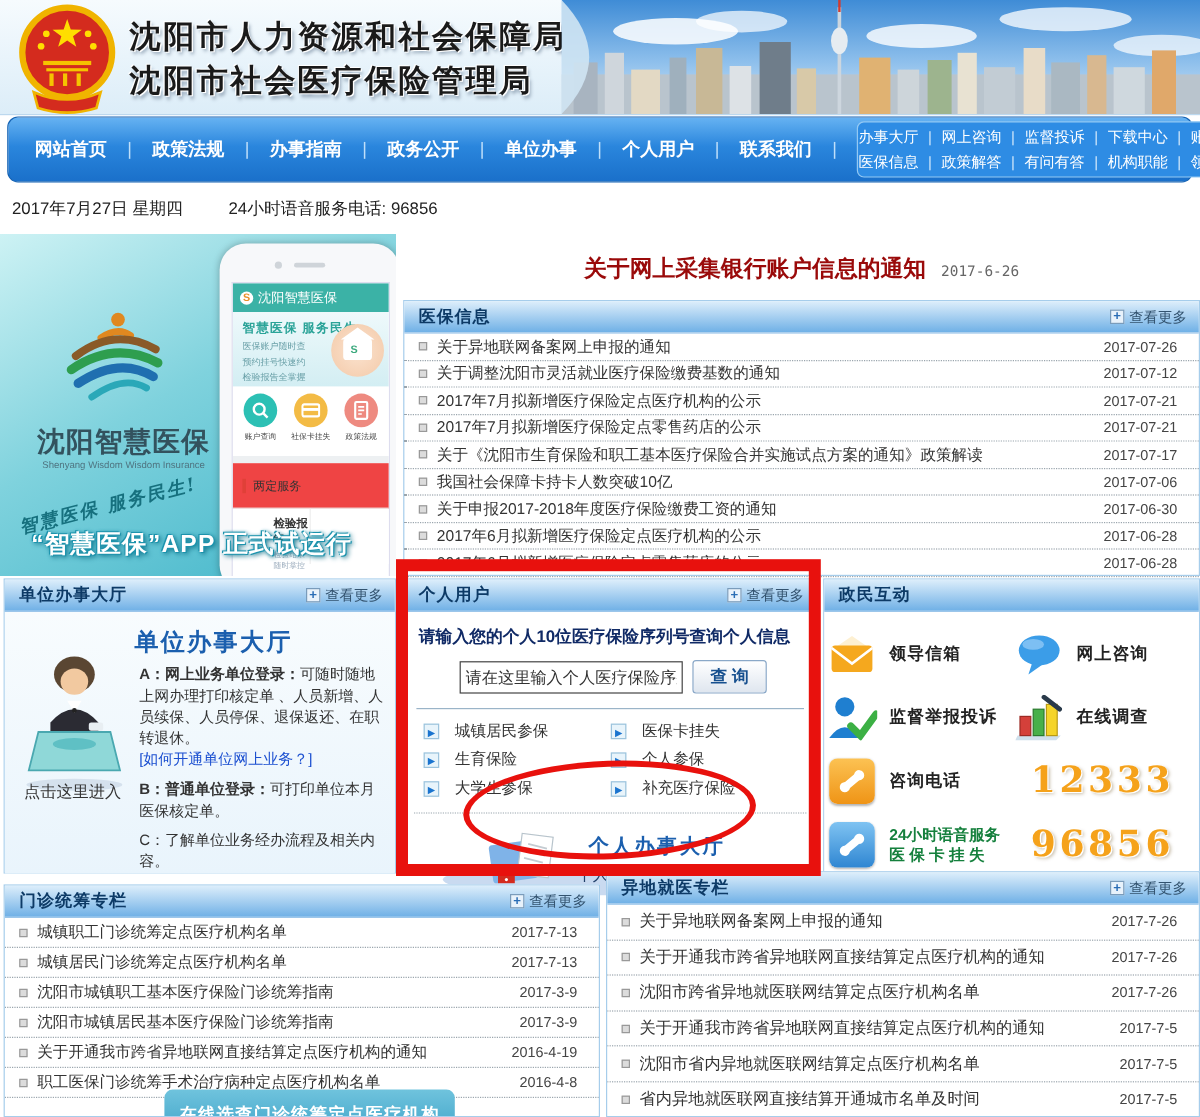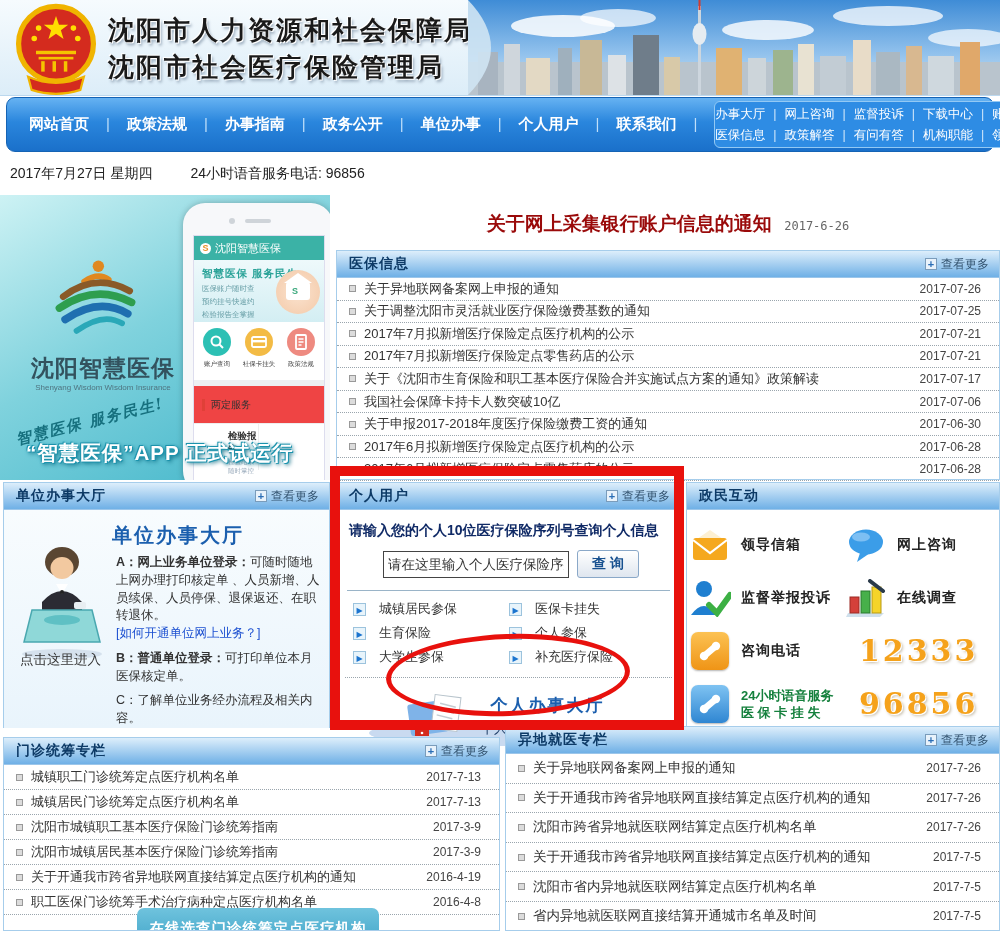--- a/index.html
+++ b/index.html
@@ -346,21 +346,21 @@
 
       <div class="nrow">
         <span class="bullet"></span>
         <span class="ntext">关于异地联网备案网上申报的通知</span>
         <span class="ndate">2017-07-26</span>
       </div>
 
       <div class="nrow">
         <span class="bullet"></span>
         <span class="ntext">关于调整沈阳市灵活就业医疗保险缴费基数的通知</span>
-        <span class="ndate">2017-07-25</span>
+        <span class="ndate">2017-07-12</span>
       </div>
 
       <div class="nrow">
         <span class="bullet"></span>
         <span class="ntext">2017年7月拟新增医疗保险定点医疗机构的公示</span>
         <span class="ndate">2017-07-21</span>
       </div>
 
       <div class="nrow">
         <span class="bullet"></span>

